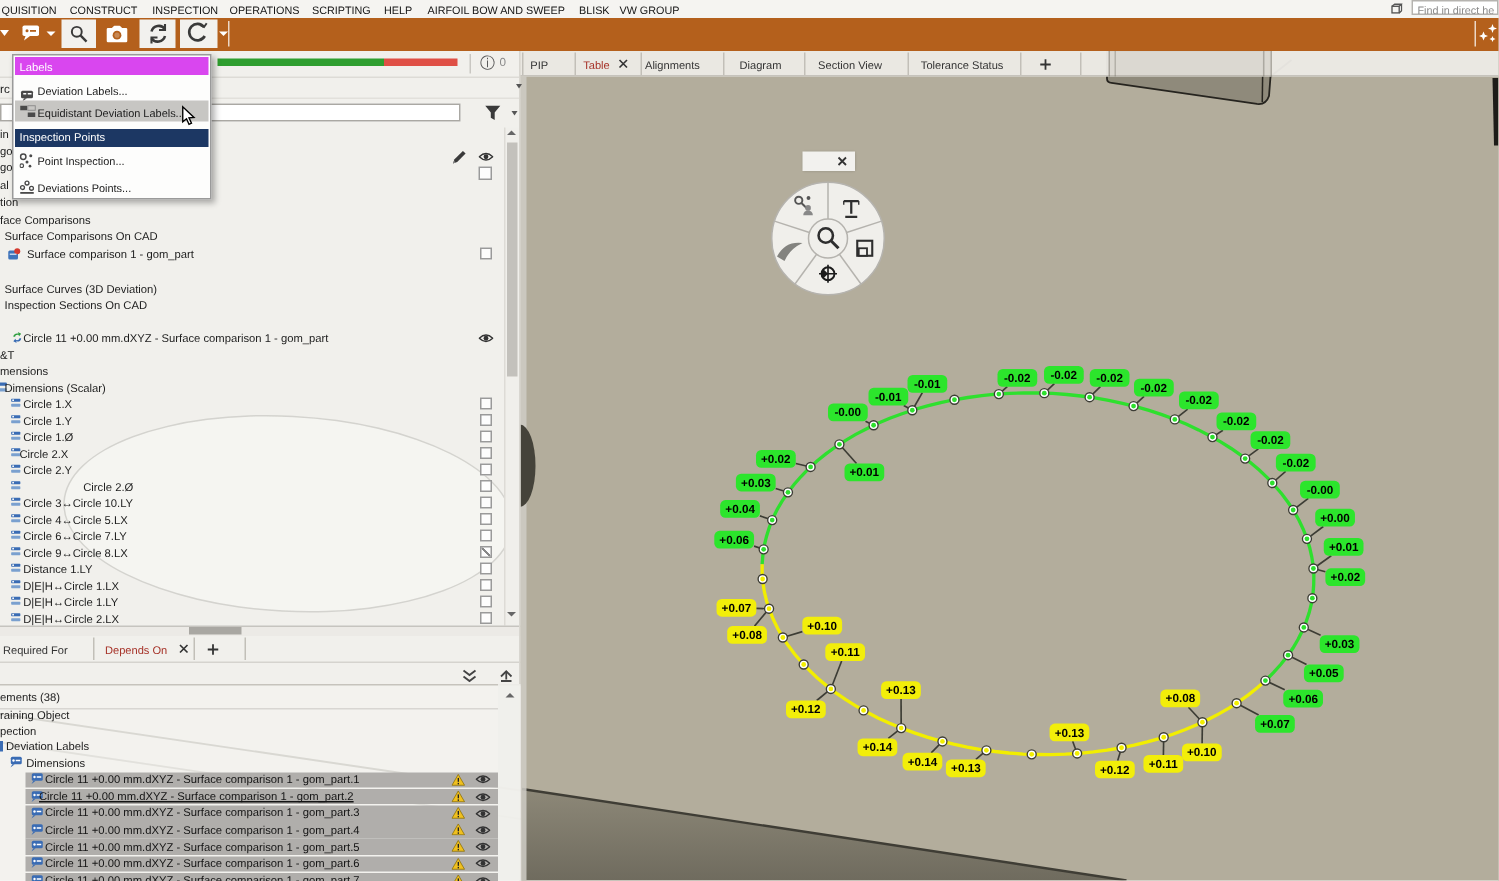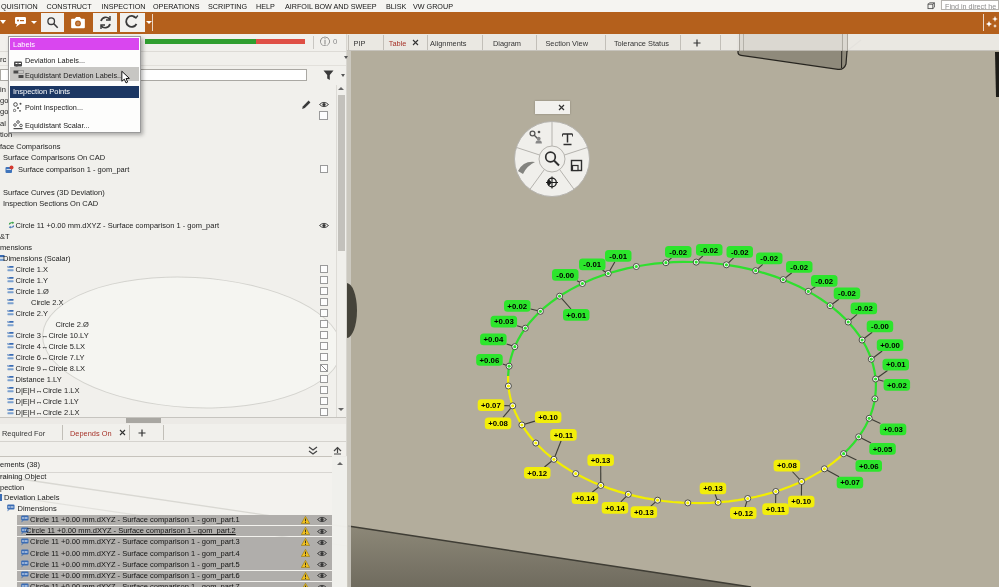--- a/index.html
+++ b/index.html
@@ -185,21 +185,21 @@
         </svg>
 <span style="position:absolute;left:15.5px;top:1px;font-size:7.5px;color:#1c1c1c;white-space:nowrap;">Circle 1.Ø</span>
 </div>
 <div style="position:absolute;left:320px;top:201.5px;width:8px;height:8px;background:#fdfdfd;border:1px solid #9a9a9a;"></div>
 <div style="position:absolute;left:0;top:211.5px;width:336px;height:11px;">
 <svg width="7" height="7" viewBox="0 0 8 8" style="position:absolute;left:6.5px;top:1px">
           <rect x="0.5" y="1" width="7" height="2.2" rx="0.5" fill="#3a6cb4"></rect>
           <rect x="0.5" y="4.8" width="7" height="2.2" rx="0.5" fill="#7aa0cf"></rect>
           <circle cx="2" cy="2" r="0.7" fill="#fff"></circle>
         </svg>
-<span style="position:absolute;left:31px;top:1px;font-size:7.5px;color:#1c1c1c;white-space:nowrap;">Circle 2.X</span>
+<span style="position:absolute;left:13px;top:1px;font-size:7.5px;color:#1c1c1c;white-space:nowrap;">Circle 2.X</span>
 </div>
 <div style="position:absolute;left:320px;top:212.5px;width:8px;height:8px;background:#fdfdfd;border:1px solid #9a9a9a;"></div>
 <div style="position:absolute;left:0;top:223.0px;width:336px;height:11px;">
 <svg width="7" height="7" viewBox="0 0 8 8" style="position:absolute;left:6.5px;top:1px">
           <rect x="0.5" y="1" width="7" height="2.2" rx="0.5" fill="#3a6cb4"></rect>
           <rect x="0.5" y="4.8" width="7" height="2.2" rx="0.5" fill="#7aa0cf"></rect>
           <circle cx="2" cy="2" r="0.7" fill="#fff"></circle>
         </svg>
 <span style="position:absolute;left:15.5px;top:1px;font-size:7.5px;color:#1c1c1c;white-space:nowrap;">Circle 2.Y</span>
 </div>
@@ -780,18 +780,18 @@
       <circle cx="1.5" cy="8.5" r="1.2" fill="none" stroke="#4a4a4a" stroke-width="0.8"></circle>
       <circle cx="7" cy="8.8" r="0.9" fill="#4a4a4a"></circle>
     </svg>
   <span style="position:absolute;left:16px;top:66px;font-size:7.3px;color:#222;white-space:nowrap;">Point Inspection...</span>
   <svg width="10" height="10" viewBox="0 0 10 10" style="position:absolute;left:3.5px;top:83px">
       <circle cx="2" cy="5" r="1.3" fill="none" stroke="#4a4a4a" stroke-width="0.9"></circle>
       <circle cx="5" cy="2" r="1.3" fill="none" stroke="#4a4a4a" stroke-width="0.9"></circle>
       <circle cx="8" cy="5.5" r="1.3" fill="none" stroke="#4a4a4a" stroke-width="0.9"></circle>
       <rect x="0.5" y="8" width="9" height="1.2" fill="#4a4a4a"></rect>
     </svg>
-  <span style="position:absolute;left:16px;top:84px;font-size:7.3px;color:#222;white-space:nowrap;">Equidistant Scalar...</span>
+  <span style="position:absolute;left:16px;top:84px;font-size:7.3px;color:#222;white-space:nowrap;">Deviations Points...</span>
 </div>
 
 <svg width="10" height="15" viewBox="0 0 12 17" style="position:absolute;left:121px;top:70px;z-index:50">
     <path d="M1 1 L1 13 L4 10.5 L6 15 L8 14 L6 9.8 L10 9.5 Z" fill="#fff" stroke="#000" stroke-width="1.1"></path>
   </svg>
 
 </body></html>

